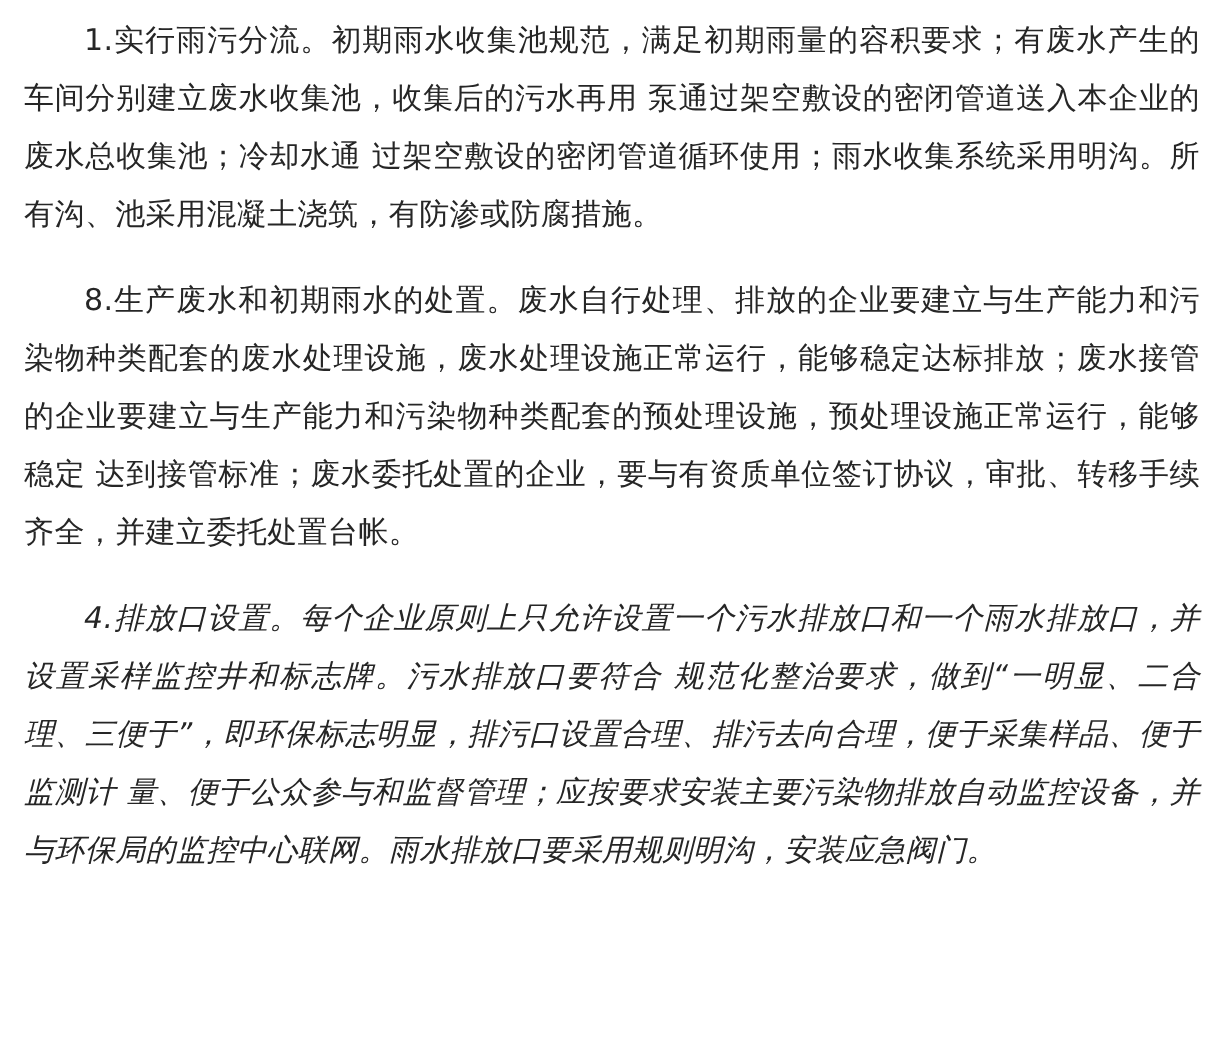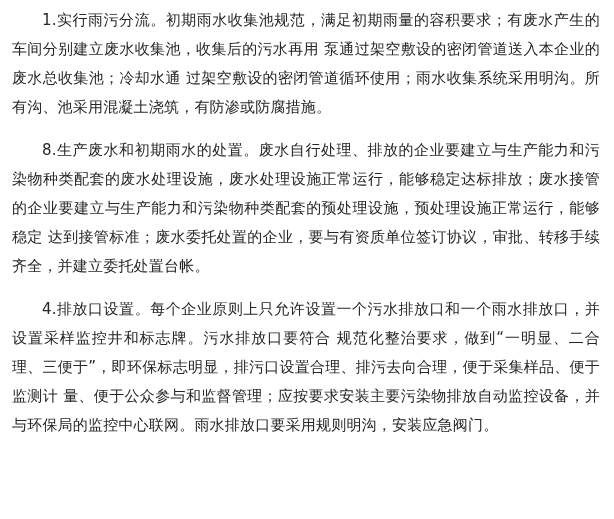--- a/index.html
+++ b/index.html
@@ -26,20 +26,21 @@
     line-height: 29px;
     color: #262626;
     text-align: justify;
     text-justify: inter-ideograph;
     text-indent: 2em;
     letter-spacing: 0.2px;
     word-break: break-all;
   }
   .para:last-child {
     margin-bottom: 0;
+    font-style: italic;
   }
 </style>
 </head>
 <body>
 
 <div class="doc">
   <p class="para">1.实行雨污分流。初期雨水收集池规范，满足初期雨量的容积要求；有废水产生的车间分别建立废水收集池，收集后的污水再用 泵通过架空敷设的密闭管道送入本企业的废水总收集池；冷却水通 过架空敷设的密闭管道循环使用；雨水收集系统采用明沟。所有沟、池采用混凝土浇筑，有防渗或防腐措施。</p>
   <p class="para">8.生产废水和初期雨水的处置。废水自行处理、排放的企业要建立与生产能力和污染物种类配套的废水处理设施，废水处理设施正常运行，能够稳定达标排放；废水接管的企业要建立与生产能力和污染物种类配套的预处理设施，预处理设施正常运行，能够稳定 达到接管标准；废水委托处置的企业，要与有资质单位签订协议，审批、转移手续齐全，并建立委托处置台帐。</p>
   <p class="para">4.排放口设置。每个企业原则上只允许设置一个污水排放口和一个雨水排放口，并设置采样监控井和标志牌。污水排放口要符合 规范化整治要求，做到“一明显、二合理、三便于”，即环保标志明显，排污口设置合理、排污去向合理，便于采集样品、便于监测计 量、便于公众参与和监督管理；应按要求安装主要污染物排放自动监控设备，并与环保局的监控中心联网。雨水排放口要采用规则明沟，安装应急阀门。</p>
 </div>

